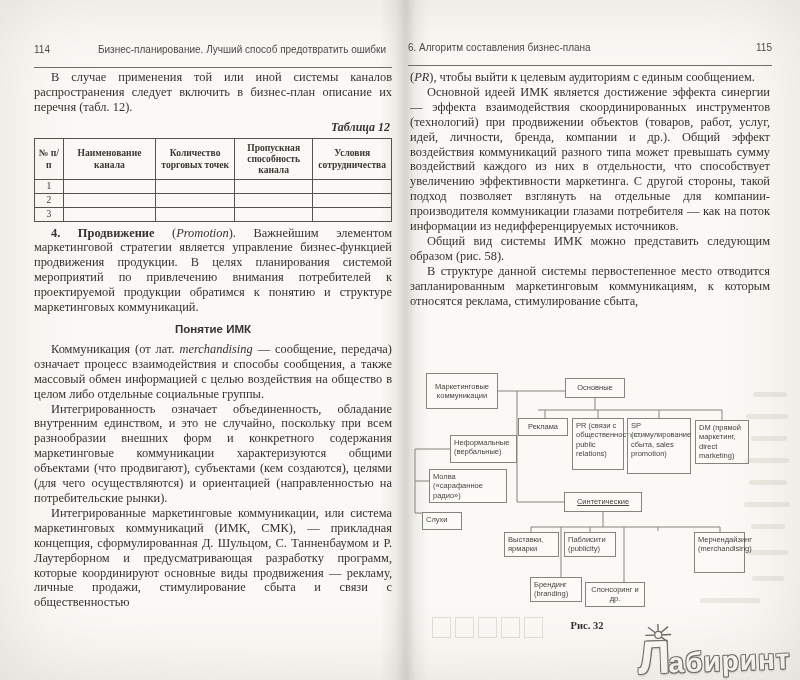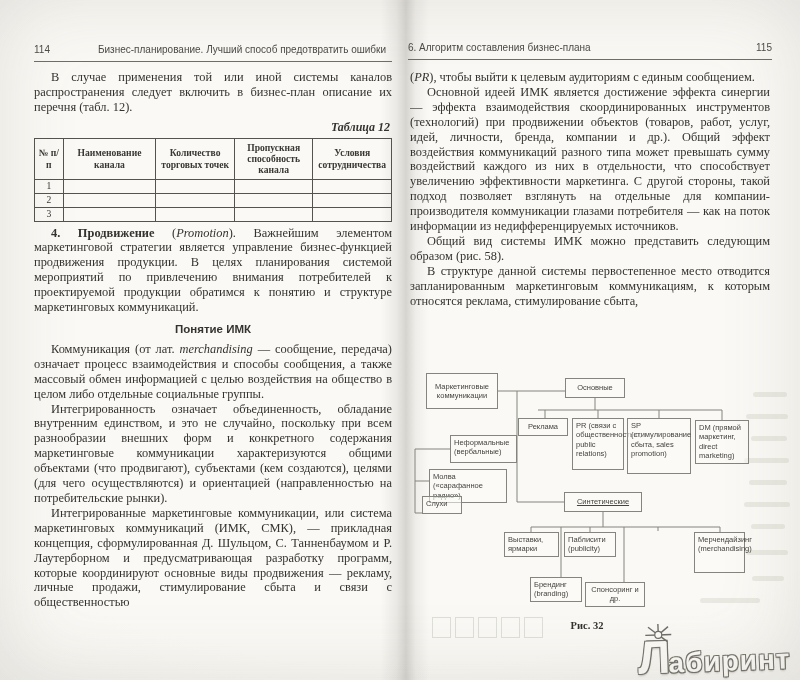--- a/index.html
+++ b/index.html
@@ -30,21 +30,21 @@
     background: rgba(148,152,124,0.16); filter: blur(0.7px);
   }
   .ghost-cell {
     position: absolute; width: 19px; height: 21px;
     border: 1px solid rgba(125,130,108,0.22); filter: blur(0.5px);
   }
   
   .page-header {
     position: absolute; display: flex; align-items: flex-start;
     font-family: "Liberation Sans", sans-serif; font-size: 10px; color: #4c4b46;
-    border-bottom: 1px solid #6f6e67; padding-bottom: 6px;
+    border-bottom: 1px solid #6f6e67; padding-bottom: 12px;
   }
   .page-header .num { width: 58px; }
   .page-header .num.right { text-align: right; }
   .page-header .title { flex: 1; text-align: center; }
   .page-header .title.left { text-align: left; }
   
   .text-col {
     position: absolute; overflow: hidden;
     font-size: 12.4px; line-height: 14.9px; text-align: justify;
   }
@@ -194,21 +194,21 @@
     <path d="M86,23 H153 M105,23 V134 M105,134 H152 M183,30 V42 M126,42 H310 M133,42 V50 M186,42 V50 M247,42 V50 M310,42 V52 M3,81 H38 M3,81 V145 M3,113 H17 M3,145 H10 M191,144 V159 M119,159 H308 M119,159 V164 M178,159 V164 M246,159 V163 M308,159 V164 M149,159 V209 M212,159 V214" fill="none" stroke="#85847d" stroke-width="1"></path>
   </svg>
   <div class="node center" style="left:14px; top:5px; width:72px; min-height:36px;">Маркетинговые коммуникации</div>
   <div class="node center" style="left:153px; top:10px; width:60px; min-height:20px;">Основные</div>
   <div class="node center" style="left:106px; top:50px; width:50px; min-height:18px;">Реклама</div>
   <div class="node" style="left:160px; top:50px; width:52px; min-height:52px;">PR (связи с общественностью, public relations)</div>
   <div class="node" style="left:283px; top:52px; width:54px; min-height:44px;">DM (прямой маркетинг, direct marketing)</div>
   <div class="node" style="left:215px; top:50px; width:64px; min-height:56px;">SP (стимулирование сбыта, sales promotion)</div>
   <div class="node" style="left:38px; top:67px; width:67px; min-height:28px;">Неформальные (вербальные)</div>
   <div class="node" style="left:17px; top:101px; width:78px; min-height:24px;">Молва («сарафанное радио»)</div>
-  <div class="node" style="left:10px; top:128px; width:40px; min-height:18px;">Слухи</div>
+  <div class="node" style="left:10px; top:144px; width:40px; min-height:18px;">Слухи</div>
   <div class="node center" style="left:152px; top:124px; width:78px; min-height:20px;text-decoration:underline;">Синтетические</div>
   <div class="node" style="left:92px; top:164px; width:55px; min-height:24px;">Выставки, ярмарки</div>
   <div class="node" style="left:152px; top:164px; width:52px; min-height:25px;">Паблисити (publicity)</div>
   <div class="node" style="left:282px; top:164px; width:51px; min-height:41px;">Мерчендайзинг (merchandising)</div>
   <div class="node" style="left:118px; top:209px; width:52px; min-height:24px;">Брендинг (branding)</div>
   <div class="node center" style="left:173px; top:214px; width:60px; min-height:16px;">Спонсоринг и др.</div>
   <div class="fig-caption">Рис. 32</div>
 </div>
 
 <div class="watermark">

